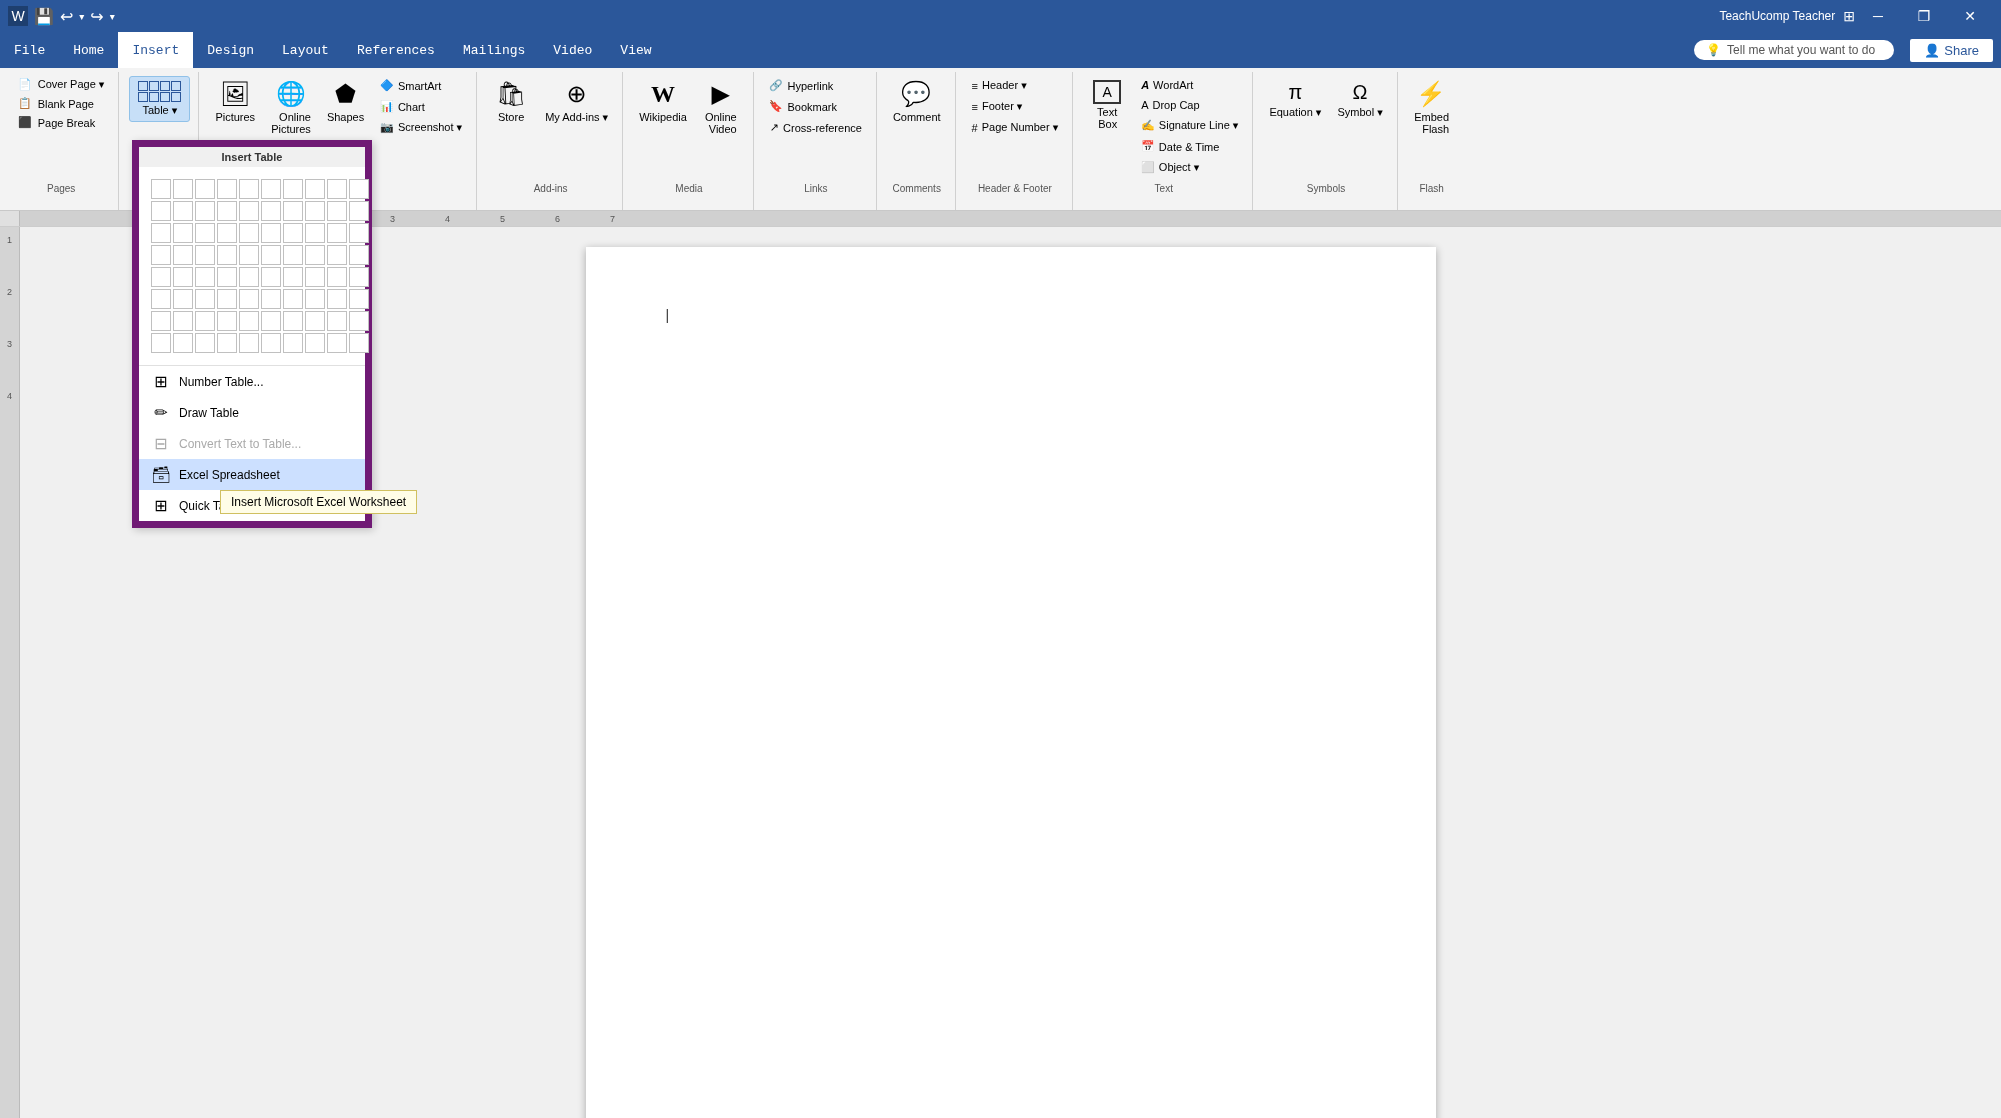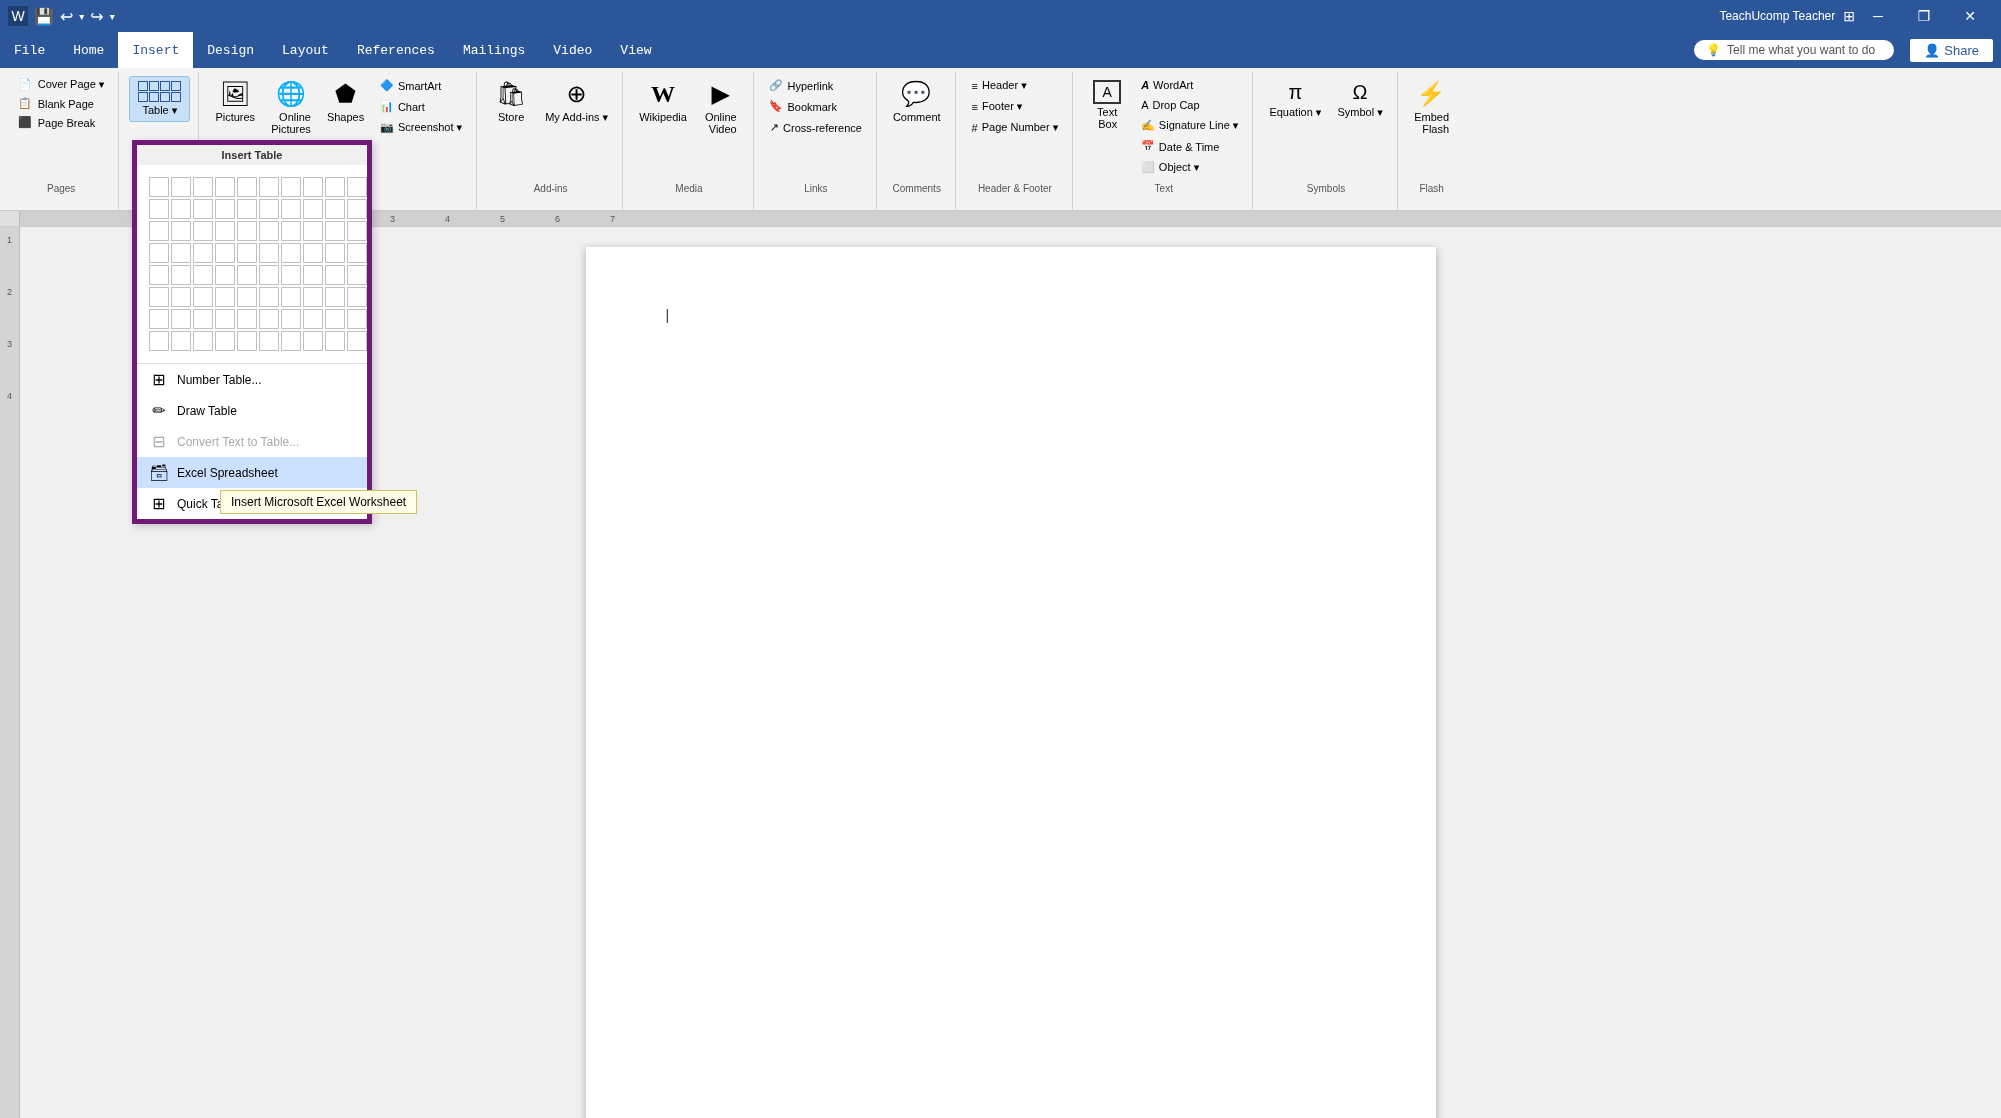--- a/index.html
+++ b/index.html
@@ -174,21 +174,21 @@
       padding: 60px 80px;
       position: relative;
     }
 
     
     #dropdown-overlay {
       position: absolute;
       top: 140px;
       left: 132px;
       background: white;
-      border: 5px solid #701a75;
+      border: 7px solid #701a75;
       box-shadow: 2px 2px 8px rgba(0,0,0,0.2);
       width: 240px;
       z-index: 100;
     }
     #table-grid {
       padding: 8px;
       border-bottom: 1px solid #e0e0e0;
     }
     .grid-title {
       font-size: 11px;

